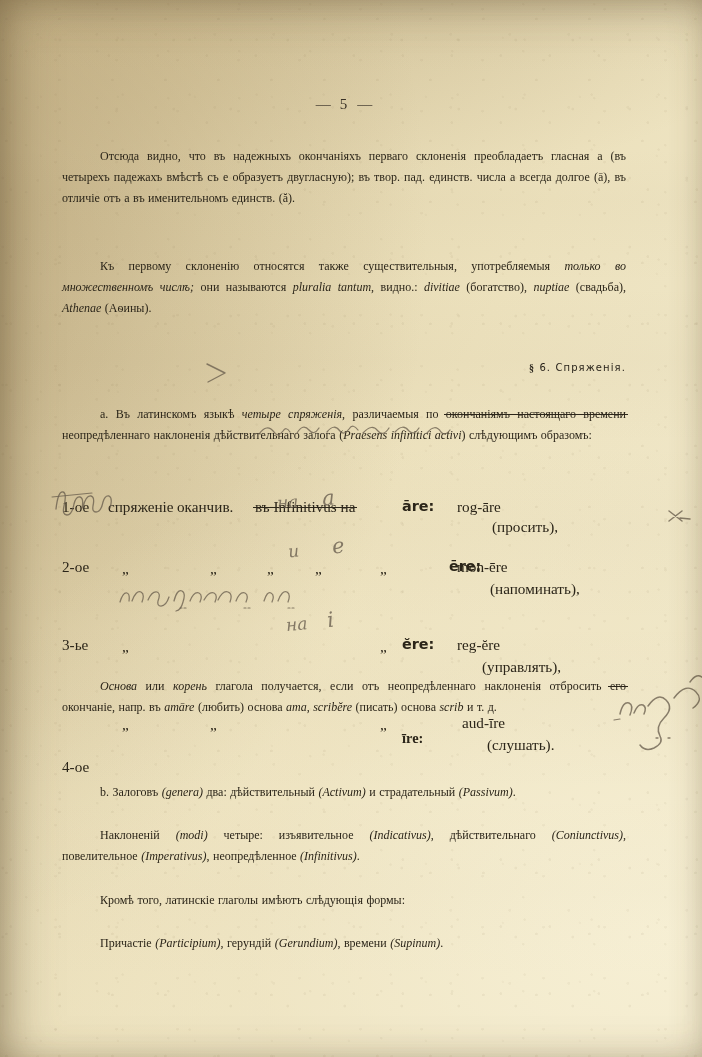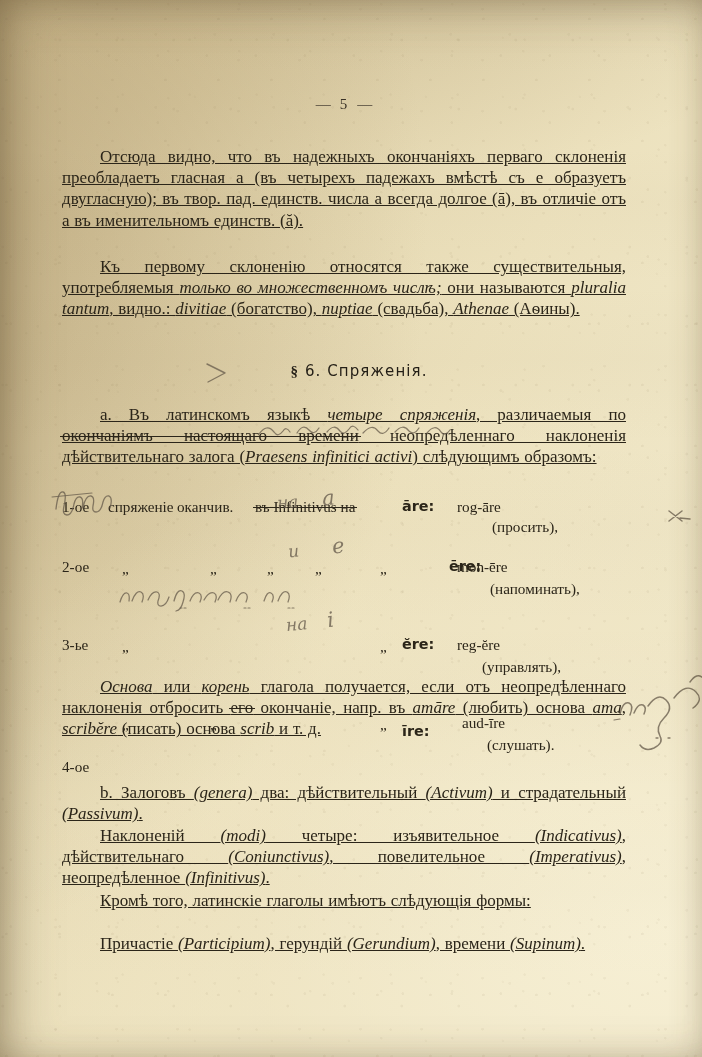--- a/index.html
+++ b/index.html
@@ -73,38 +73,37 @@
     text-align: center;
     font-size: 15px;
     letter-spacing: 1px;
     color: #3a3226;
   }
   .folio .dash { letter-spacing: 0; padding: 0 9px; color:#4a4235; }
 
   .para {
     position: absolute;
     width: 564px;
-    font-size: 17px;
+    font-size: 12px;
     line-height: 21.2px;
     text-align: justify;
     text-align-last: left;
     color: #2b2519;
     text-indent: 38px;
     word-spacing: .5px;
-    text-decoration: underline;
   }
   .para i, .para em { font-style: italic; }
 
   .sec-head {
     position: absolute;
-    left: 15px;
+    left: 0;
     width: 564px;
-    text-align: center;
+    text-align: right;
     font-family: "DejaVu Sans", "Liberation Sans", sans-serif;
-    font-size: 15px;
+    font-size: 10px;
     letter-spacing: 1.1px;
     color: #231e16;
   }
   .sec-head .sign { font-family: "Liberation Serif", serif; font-weight: 700; }
 
   
   #conj {
     position: absolute;
     left: 0;
     width: 600px;
@@ -224,21 +223,21 @@
         <span class="c-end" style="top:18px;">ĕre:</span>
         <span class="c-ex" style="top:18px;">reg-ĕre</span>
         <span class="c-gloss" style="top:40px;left:420px;">(управлять),</span>
       </div>
 
       <div class="crow" style="height:62px;">
         <span class="c-ord" style="top:16px;margin-top:44px;">4-ое</span>
         <span class="c-verb" style="top:18px;left:60px;">„</span>
         <span class="c-d1" style="top:18px;left:148px;">„</span>
         <span class="c-d4" style="top:18px;left:318px;">„</span>
-        <span class="c-end" style="top:25px;">īre:</span>
+        <span class="c-end" style="top:32px;font-family:Liberation Serif, serif;">īre:</span>
         <span class="c-ex" style="top:16px;left:400px;">aud-īre</span>
         <span class="c-gloss" style="top:38px;left:425px;">(слушать).</span>
       </div>
     </div>
 
     <div class="para" style="top:676px;">
       <i>Основа</i><span> или </span><i>корень</i><span> глагола получается, если отъ неопредѣленнаго наклоненія отбросить </span><span class="strike">его</span><span> окончаніе, напр. въ </span><i>amāre</i><span> (любить) основа </span><i>ama</i><span>, </span><i>scribĕre</i><span> (писать) основа </span><i>scrib</i><span> и т. д.</span>
     </div>
 
     <div class="para" style="top:782px;">

